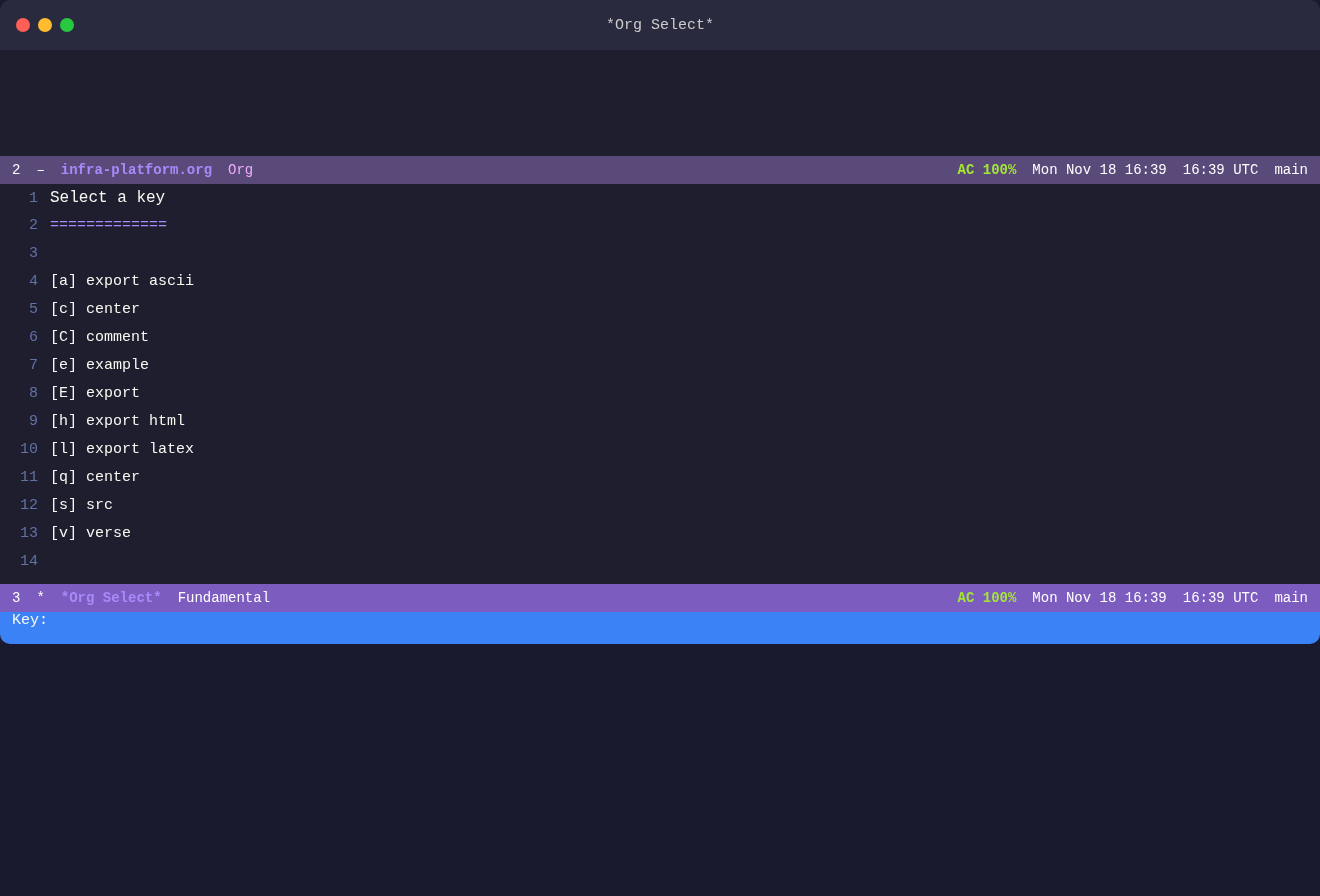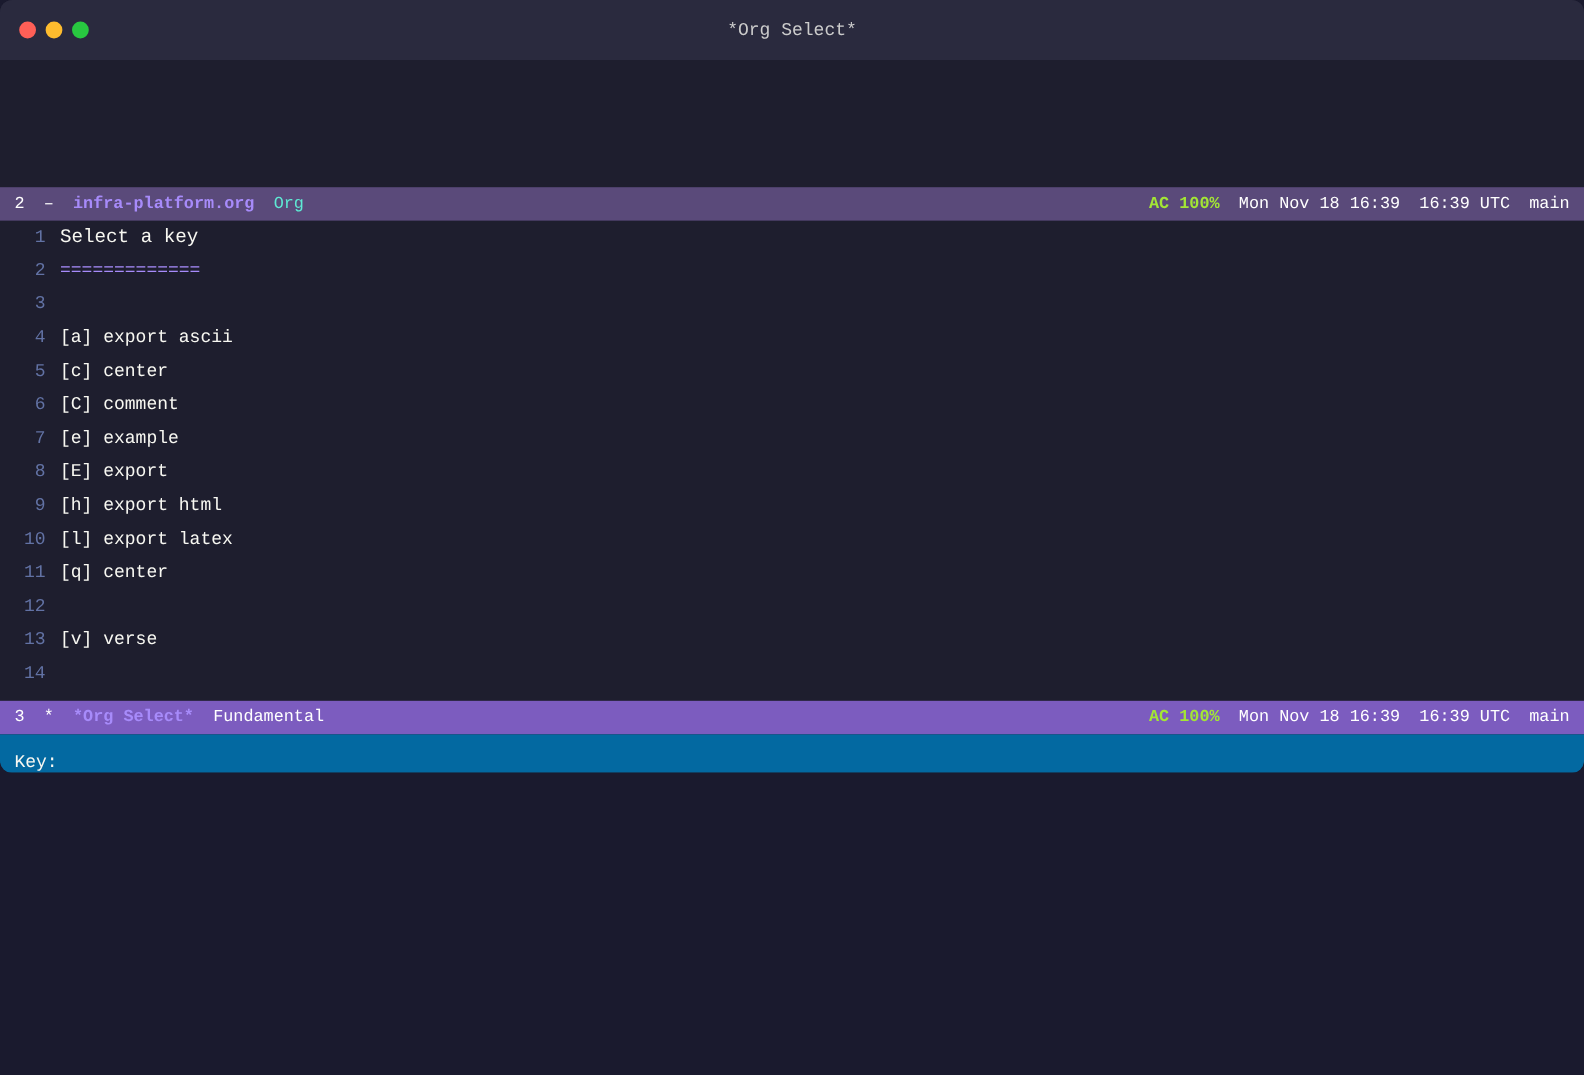--- a/index.html
+++ b/index.html
@@ -96,21 +96,21 @@
     .modeline-dash {
       color: #ffffff;
     }
 
     .modeline-filename {
       color: #a78bfa;
       font-weight: bold;
     }
 
     .modeline-mode {
-      color: #5eead4;
+      color: #f0abfc;
     }
 
     .modeline-ac {
       color: #a3e635;
       font-weight: bold;
       margin-left: auto;
     }
 
     .modeline-datetime {
       color: #ffffff;
@@ -198,24 +198,24 @@
 
     .modeline-2 .modeline-datetime {
       color: #ffffff;
     }
 
     .modeline-2 .modeline-branch {
       color: #ffffff;
     }
 
     .minibuffer {
-      background: #0369a1;
+      background: #3b82f6;
       height: 32px;
       display: flex;
-      align-items: flex-end;
+      align-items: flex-start;
       padding: 0 12px;
       flex-shrink: 0;
     }
 
     .minibuffer-text {
       color: #f8f8f2;
       font-size: 15px;
       font-family: 'Courier New', Courier, monospace;
     }
   </style>
@@ -300,20 +300,21 @@
         <span class="line-content">[l]       export latex</span>
       </div>
 
       <div class="line">
         <span class="line-number">11</span>
         <span class="line-content">[q]       center</span>
       </div>
 
       <div class="line">
         <span class="line-number">12</span>
+        <span class="line-content">[s]       src</span>
       </div>
 
       <div class="line">
         <span class="line-number">13</span>
         <span class="line-content">[v]       verse</span>
       </div>
 
       <div class="line">
         <span class="line-number">14</span>
       </div>

